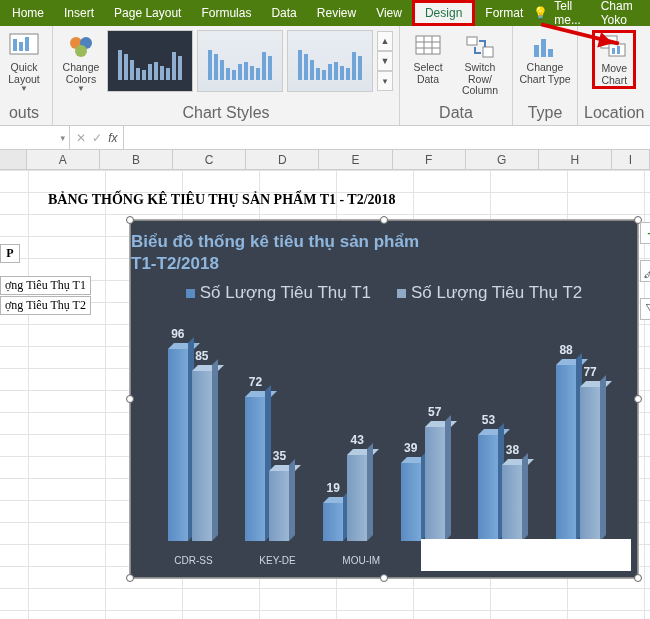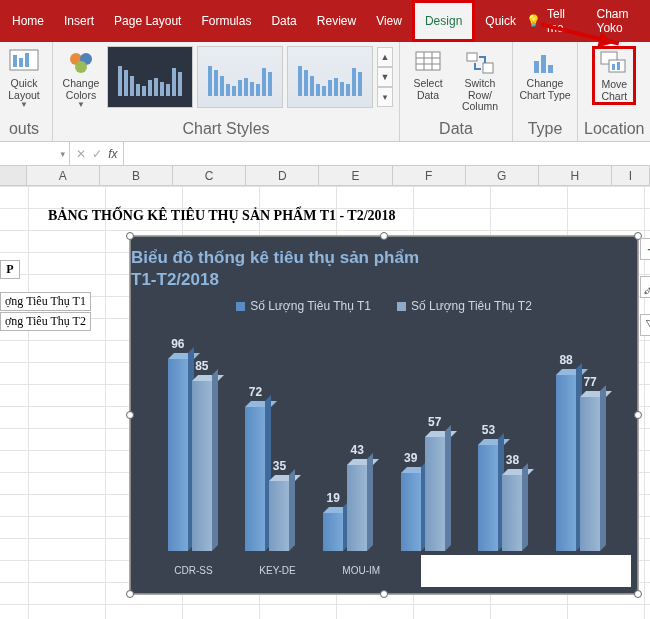--- a/index.html
+++ b/index.html
@@ -1,19 +1,19 @@
 <!DOCTYPE html>
 <html><head>
 <meta charset="utf-8">
 <style>
   * { box-sizing: border-box; margin: 0; padding: 0; font-family: 'Segoe UI', Tahoma, sans-serif; }
   body { width: 650px; height: 619px; background: #fff; overflow: hidden; position: relative; }
 
   
-  .tabs { display: flex; height: 42px; background: #b91c1c; color: #fff; font-size: 12px; align-items: center; padding: 0 2px; }
+  .tabs { display: flex; height: 26px; background: #4d7c0f; color: #fff; font-size: 12px; align-items: center; padding: 0 2px; }
   .tab { padding: 0 10px; height: 100%; display: flex; align-items: center; cursor: pointer; white-space: nowrap; }
   .tab.active { background: #f3f3f3; color: #217346; }
   .tab.highlight { border: 3px solid #d80000; }
   .tabs-right { margin-left: auto; display: flex; align-items: center; gap: 6px; padding-right: 6px; }
   .lightbulb { font-size: 12px; }
 
   
   .ribbon { display: flex; height: 100px; background: #f3f3f3; border-bottom: 1px solid #ccc; }
   .group { display: flex; flex-direction: column; align-items: center; border-right: 1px solid #d1d1d1; padding: 4px 6px 0 6px; }
   .group-body { display: flex; gap: 4px; flex: 1; align-items: flex-start; }
@@ -55,21 +55,21 @@
   .title-text { position:absolute; left:48px; top:22px; font-size:14px; font-weight:bold; font-family: 'Times New Roman', serif; }
   .partial { position:absolute; left:0; font-size:12px; border:1px solid #b5b5b5; padding:1px 4px; background:#fff; font-family: 'Times New Roman', serif; }
 
   
   .chart { position:absolute; left:130px; top:50px; width:508px; height:358px; background:#3a424f; border:1px solid #888; box-shadow:0 0 0 1px #aaa; }
   .handle { position:absolute; width:8px; height:8px; background:#fff; border:1px solid #666; border-radius:50%; }
   .h-tl{top:-5px;left:-5px}.h-tr{top:-5px;right:-5px}.h-bl{bottom:-5px;left:-5px}.h-br{bottom:-5px;right:-5px}
   .h-t{top:-5px;left:calc(50% - 4px)}.h-b{bottom:-5px;left:calc(50% - 4px)}.h-l{left:-5px;top:calc(50% - 4px)}.h-r{right:-5px;top:calc(50% - 4px)}
 
   .chart-title { color:#8fb6dd; font-size:17px; font-weight:bold; text-align:left; padding:10px 0 2px; line-height:1.3; }
-  .chart-legend { display:flex; justify-content:center; gap:26px; color:#cdd7e3; font-size:12px; padding:6px 0 8px; }
+  .chart-legend { display:flex; justify-content:center; gap:26px; color:#cdd7e3; font-size:17px; padding:6px 0 8px; }
   .legend-item { display:flex; align-items:center; gap:5px; }
   .legend-sw { width:9px; height:9px; }
 
   .plot { position:relative; height:230px; margin:0 20px; display:flex; justify-content:space-around; }
   .cat { display:flex; align-items:flex-end; gap:4px; position:relative; }
   .bar { width:20px; position:relative; }
   .bar .face { position:absolute; inset:0; background:linear-gradient(90deg,#5a8bc2,#7aa8d8); }
   .bar .top3d { position:absolute; top:-6px; left:0; right:-6px; height:6px; background:#93b9e0; transform:skewX(-45deg); transform-origin:bottom left; }
   .bar .side3d { position:absolute; top:-6px; right:-6px; width:6px; bottom:0; background:#3f6a9a; transform:skewY(-45deg); transform-origin:top left; }
   .bar.s2 .face { background:linear-gradient(90deg,#7a9bc0,#9cb7d4); }
@@ -94,21 +94,21 @@
 
 <div class="tabs">
   <div class="tab">Home</div>
   <div class="tab">Insert</div>
   <div class="tab">Page Layout</div>
   <div class="tab">Formulas</div>
   <div class="tab">Data</div>
   <div class="tab">Review</div>
   <div class="tab">View</div>
   <div class="tab active highlight">Design</div>
-  <div class="tab">Quick</div>
+  <div class="tab">Format</div>
   <div class="tabs-right">
     <span class="lightbulb">💡</span>
     <span>Tell me...</span>
     <span style="margin-left:8px">Cham Yoko</span>
   </div>
 </div>
 
 <div class="ribbon">
   <div class="group" style="padding-left:2px">
     <div class="group-body">

